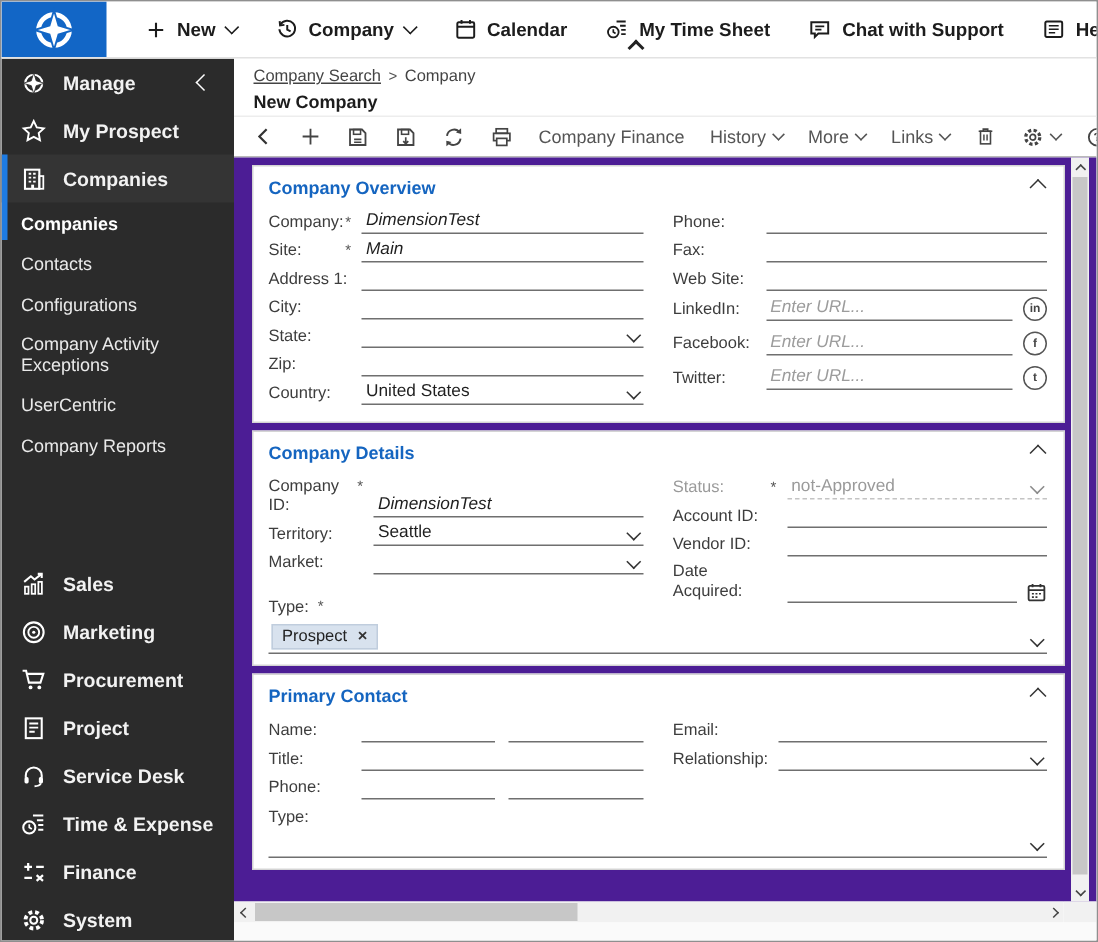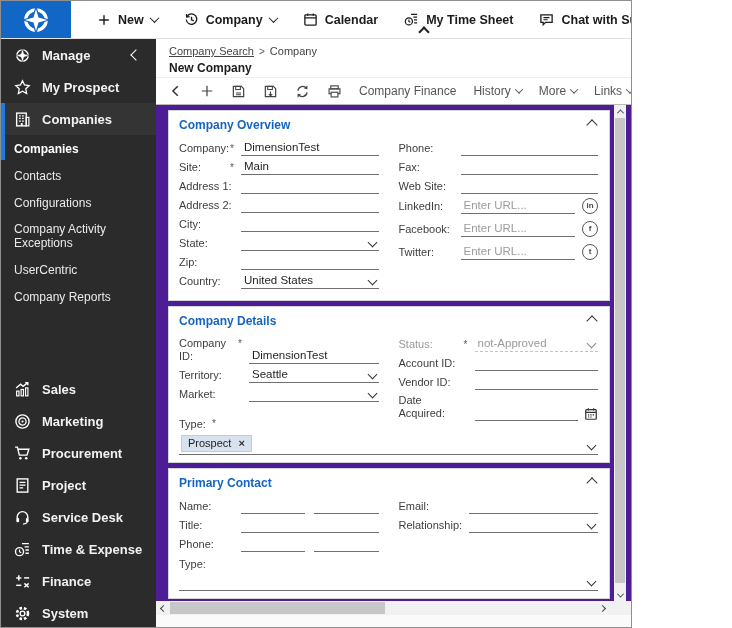--- a/index.html
+++ b/index.html
@@ -1,18 +1,18 @@
 <!DOCTYPE html>
 <html><head>
 <meta charset="utf-8">
 <style>
   * { margin:0; padding:0; box-sizing:border-box; }
   html,body { width:732px; height:628px; }
   body { font-family:"Liberation Sans","DejaVu Sans",sans-serif; background:#fff; overflow:hidden; }
-  .window { position:relative; width:632px; height:628px; border:1px solid #8f8f8f; background:#fff; overflow:hidden; }
+  .window { position:relative; width:732px; height:628px; border:1px solid #8f8f8f; background:#fff; overflow:hidden; }
 
   
   .topbar { position:absolute; top:0; left:0; right:0; height:38px; background:#fff; display:flex; align-items:stretch; border-bottom:1px solid #e2e2e2; z-index:5; }
   .logo { width:70px; background:#1266c6; display:flex; align-items:center; justify-content:center; flex:none; }
   .topnav { display:flex; align-items:center; gap:26px; padding-left:26px; }
   .topitem { display:flex; align-items:center; gap:7px; font-size:12.5px; font-weight:700; color:#1c1c1c; position:relative; cursor:default; white-space:nowrap; }
   .caret-down { width:7px; height:7px; border-right:1.6px solid #1c1c1c; border-bottom:1.6px solid #1c1c1c; transform:rotate(45deg) translate(-1px,-1px); display:inline-block; }
   .active-caret { position:absolute; left:16px; bottom:-9px; width:8px; height:8px; border-left:2px solid #222; border-top:2px solid #222; transform:rotate(45deg); background:transparent; }
 
   
@@ -46,21 +46,21 @@
   .collapse-chev { position:absolute; top:10px; right:13px; width:8px; height:8px; border-left:1.8px solid #333; border-top:1.8px solid #333; transform:rotate(45deg); cursor:pointer; }
   .cardgrid { display:grid; grid-template-columns:1fr 1fr; column-gap:20px; align-items:start; }
 
   .frow { display:flex; align-items:flex-end; margin-bottom:4px; }
   .flab { flex:none; display:flex; justify-content:space-between; padding-right:7px; font-size:11px; color:#3d3d3d; line-height:13px; padding-bottom:1px; }
   .w-std .flab { width:62px;text-align:right; }
   .w-wide .flab { width:76px; }
   .w-mid .flab { width:70px; }
   .req { color:#555; font-size:10px; }
   .fin { flex:1; border-bottom:1px solid #6f6f6f; min-height:15px; font-size:11.5px; color:#1f1f1f; padding:0 14px 1px 3px; position:relative; line-height:13px; }
-  .fin.noarrow { padding-right:3px; }
+  .fin.noarrow { padding-right:3px;font-style:italic; }
   .fin.dd::after { content:""; position:absolute; right:3px; bottom:4px; width:6px; height:6px; border-right:1.6px solid #333; border-bottom:1.6px solid #333; transform:rotate(45deg); }
   .fin .ph { color:#9c9c9c; }
   .fin.disabled { border-bottom:1px dashed #c4c4c4; color:#9a9a9a; }
   .fin.disabled::after { border-color:#8a8a8a; }
   .fin2 { flex:1; display:flex; gap:9px; }
   .fin2 > span { flex:1; border-bottom:1px solid #6f6f6f; min-height:15px; }
   .social-btn { flex:none; width:16px; height:16px; border:1px solid #555; border-radius:50%; margin-left:7px; display:flex; align-items:center; justify-content:center; font-size:8px; font-weight:700; color:#444; cursor:pointer; line-height:1; }
   .cal-btn { flex:none; margin-left:6px; cursor:pointer; }
   .spacer12 { height:12px; }
   .sublabel { font-size:11px; color:#3d3d3d; margin-bottom:3px; display:flex; gap:6px; }
@@ -367,26 +367,20 @@
                 <span class="fin noarrow">Main</span>
               </div>
             <div class="frow">
                 <span class="flab">
                   <span>Address 1:</span>
                 </span>
                 <span class="fin noarrow"></span>
               </div>
             <div class="frow">
                 <span class="flab">
-                  <span>Address 2:</span>
-                </span>
-                <span class="fin noarrow"></span>
-              </div>
-            <div class="frow">
-                <span class="flab">
                   <span>City:</span>
                 </span>
                 <span class="fin noarrow"></span>
               </div>
             <div class="frow">
                 <span class="flab">
                   <span>State:</span>
                 </span>
                 <span class="fin dd"></span>
               </div>

